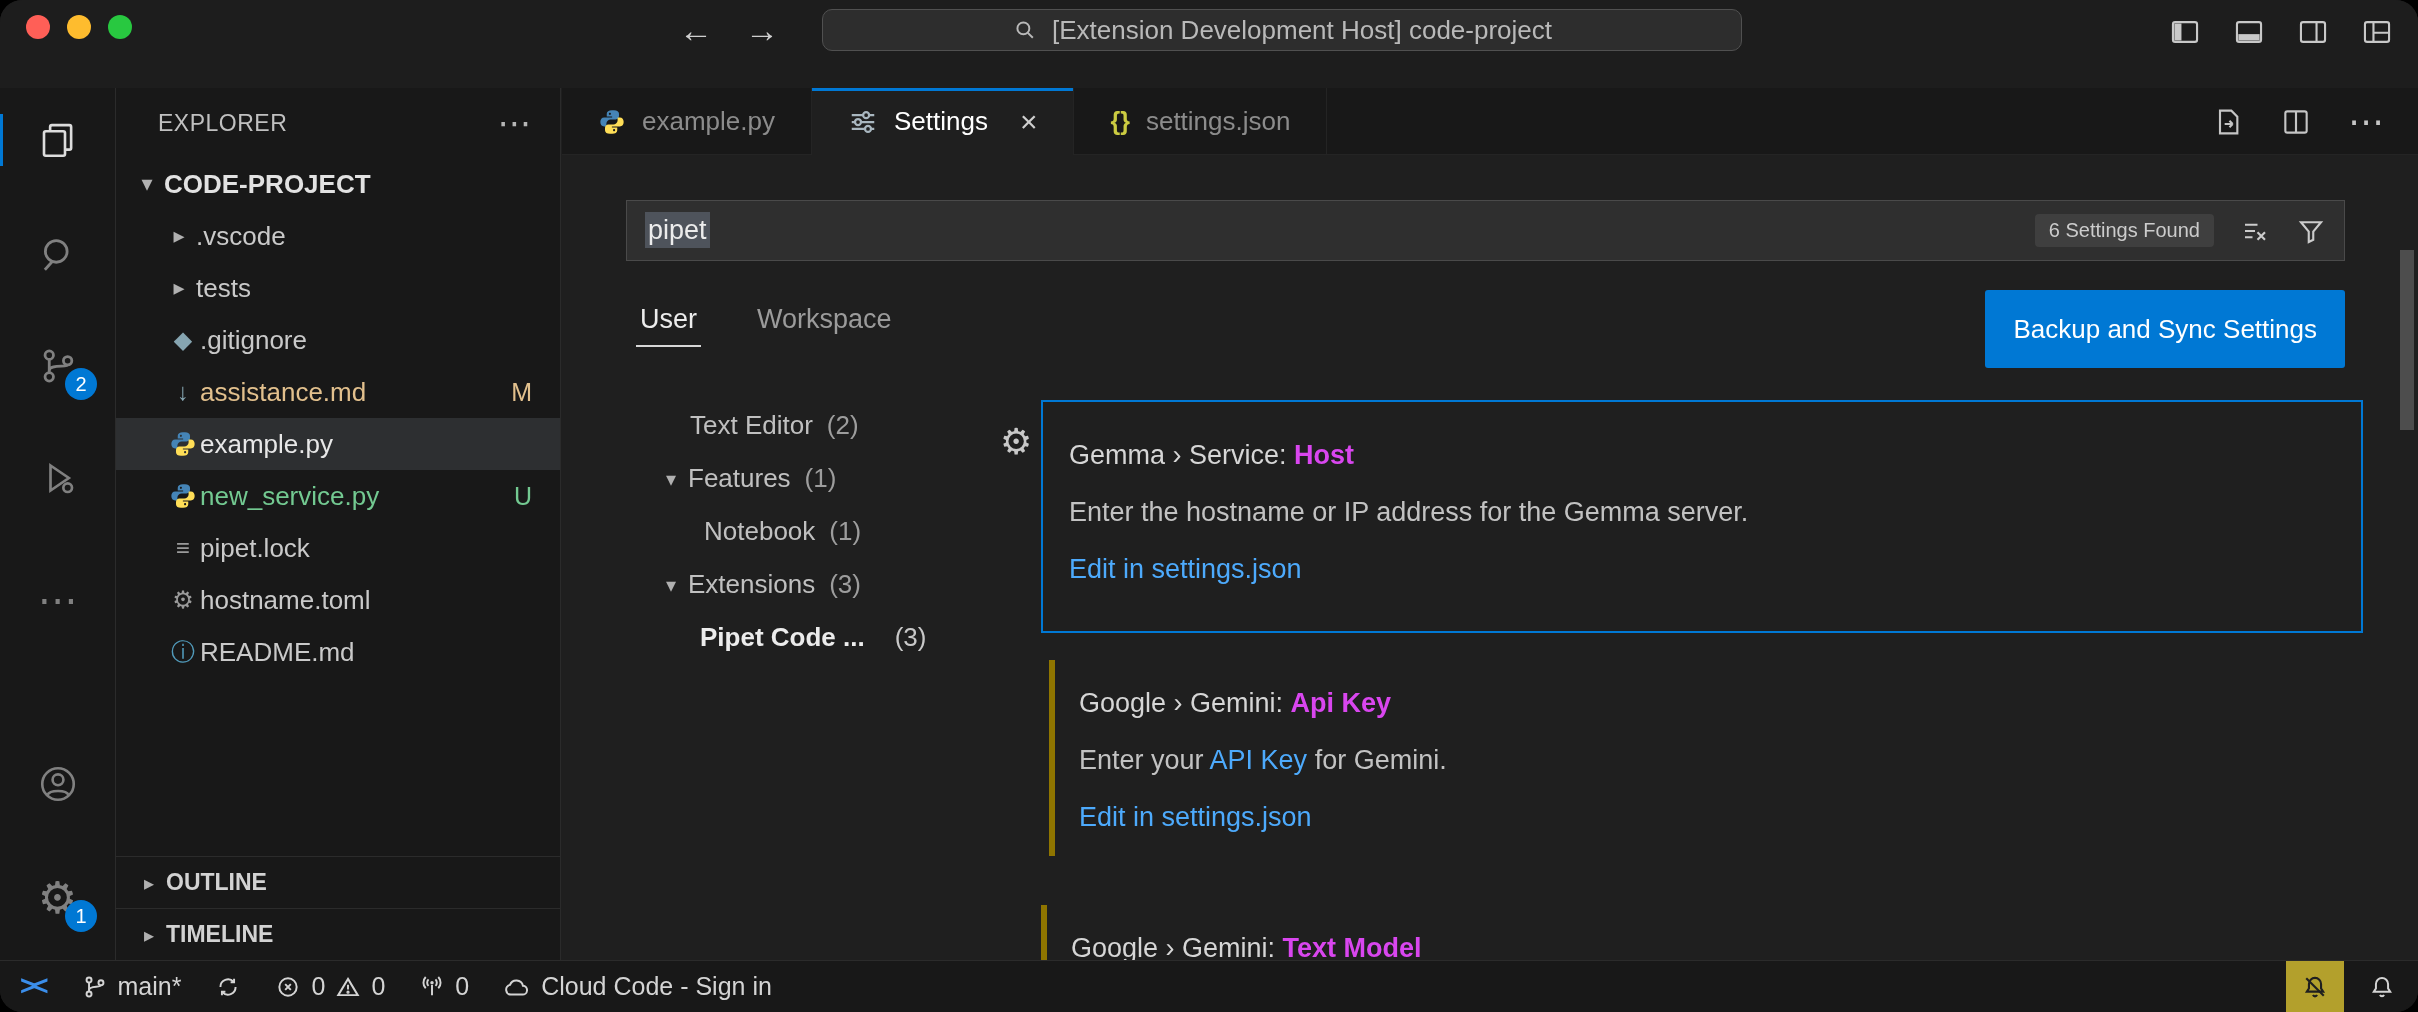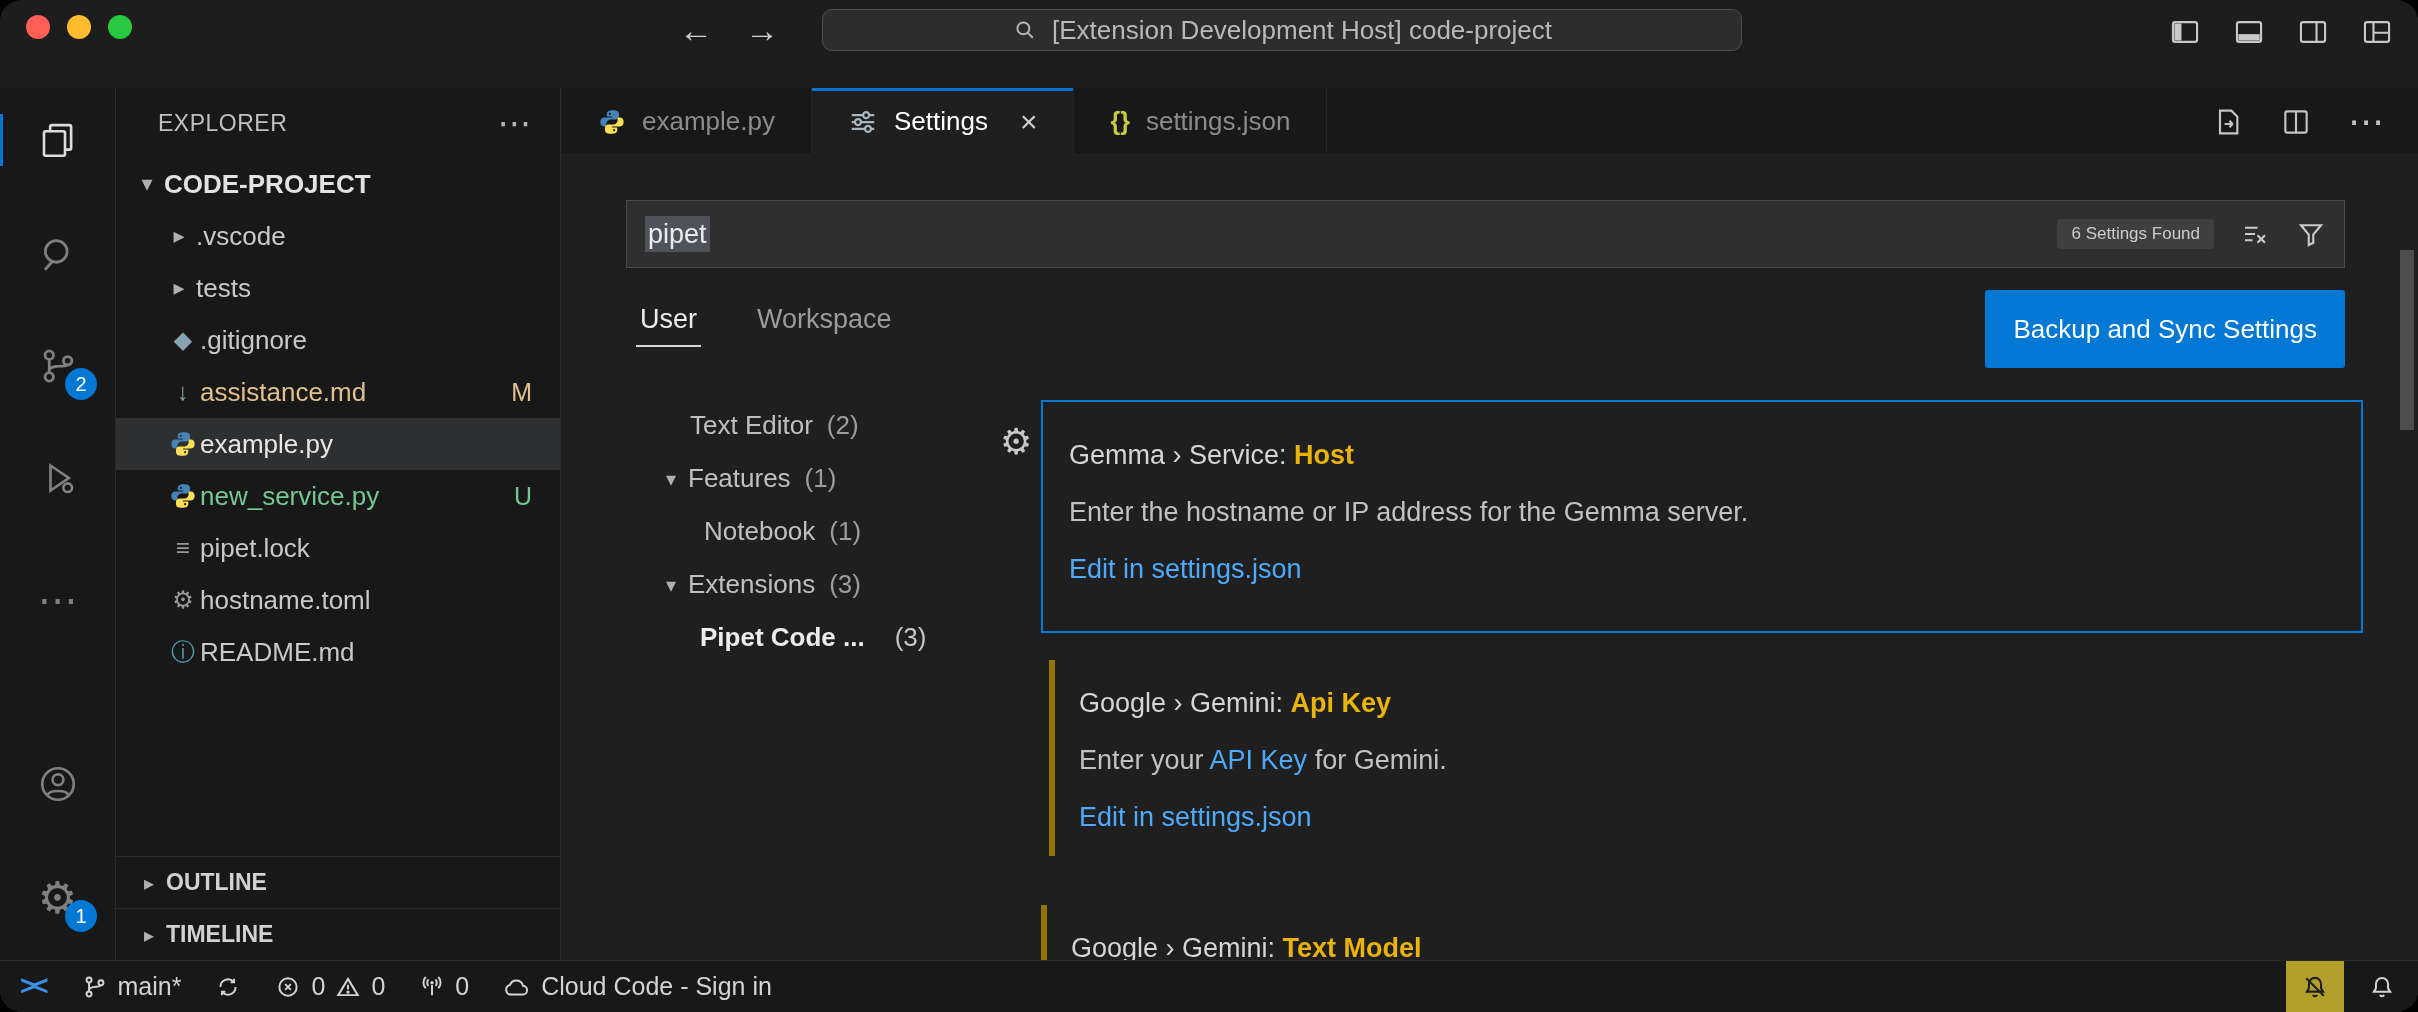--- a/index.html
+++ b/index.html
@@ -69,45 +69,45 @@
     border-right:1px solid #242424; position:relative; }
   .tab.active { background:var(--editor-bg,#1f1f1f); color:#fff; }
   .tab.active::before { content:""; position:absolute; top:0; left:0; right:0; height:3px; background:var(--accent,#0078d4); }
   .tab .close { margin-left:16px; font-size:30px; color:#cfcfcf; }
   .braces { font-weight:700; color:var(--json-icon,#cbcb41); font-size:25px; }
   .tab-actions { margin-left:auto; display:flex; align-items:center; gap:36px; padding-right:34px; color:#c5c5c5; }
   .tab-more { font-size:36px; }
 
   
   .settings { position:absolute; left:0; right:0; top:67px; bottom:0; overflow:hidden; }
-  .search-box { position:absolute; left:64px; right:73px; top:45px; height:68px; background:#2f2f2f;
+  .search-box { position:absolute; left:64px; right:73px; top:45px; height:61px; background:#2f2f2f;
     border:1px solid #4a4a4a; display:flex; align-items:center; padding:0 18px; font-size:27px; }
   .search-text { color:#ececec; }
   .search-text .sel { background:var(--selection-bg,#4e535b); padding:3px 3px; }
   .search-right { margin-left:auto; display:flex; align-items:center; gap:26px; color:#cccccc; }
-  .found-badge { font-size:17px; color:#ccc; background:rgba(255,255,255,.08); padding:5px 14px; border-radius:4px; }
+  .found-badge { font-size:20px; color:#ccc; background:rgba(255,255,255,.08); padding:5px 14px; border-radius:4px; }
   .scopes { position:absolute; left:74px; top:140px; height:60px; display:flex; gap:52px; align-items:center; font-size:27px; }
   .scope { color:#9b9b9b; position:relative; padding:0 4px 12px; }
   .scope.active { color:#ececec; }
   .scope.active::after { content:""; position:absolute; left:0; right:0; bottom:0; height:2px; background:#d7d7d7; }
   .sync-btn { position:absolute; right:73px; top:135px; height:78px; background:var(--button-bg,#0078d4);
     color:#fff; border:none; font-size:26px; font-family:inherit; padding:0 28px; display:flex;
     align-items:center; border-radius:3px; }
   .toc { position:absolute; left:64px; top:244px; width:380px; font-size:26px; color:#c0c0c0; }
   .toc-row { height:53px; display:flex; align-items:center; }
   .toc-row .tchev { width:34px; flex:0 0 34px; text-align:center; font-size:20px; color:#b0b0b0; margin-left:28px; }
   .toc-row.plain { padding-left:64px; }
   .toc-row.child { padding-left:78px; }
   .toc-row.selected { padding-left:74px; font-weight:700; color:#ececec; }
   .toc-count { margin-left:14px; color:#9d9d9d; font-weight:400; }
   .toc-row.selected .toc-count { margin-left:30px; color:#c8c8c8; }
   .row-gear { position:absolute; left:438px; top:266px; font-size:36px; color:#c8c8c8; }
   .entry { position:absolute; left:479px; width:1322px; display:flex; flex-direction:column; font-size:27px; }
   .entry .title { color:#d6d6d6; }
-  .entry .title b { color:#eab308; font-weight:700; }
+  .entry .title b { color:#d946ef; font-weight:700; }
   .entry .desc { color:#c2c2c2; margin-top:26px; }
   .entry .elink, .inline-link { color:var(--link,#4daafc); }
   .entry .elink { margin-top:26px; }
   .entry.e1 { top:245px; height:233px; border:2px solid var(--accent,#0078d4); padding:38px 0 0 26px; }
   .entry.e2 { top:505px; height:196px; border-left:6px solid var(--modified-indicator,#8f7500); padding:28px 0 0 24px;margin-left:8px; }
   .entry.e3 { top:750px; height:250px; border-left:6px solid var(--modified-indicator,#8f7500); padding:28px 0 0 24px; }
   .scrollbar { position:absolute; right:4px; top:95px; width:14px; height:180px; background:#4d4d4d; }
 
   
   .statusbar { position:absolute; left:0; right:0; bottom:0; height:52px; background:var(--chrome-bg,#181818);

